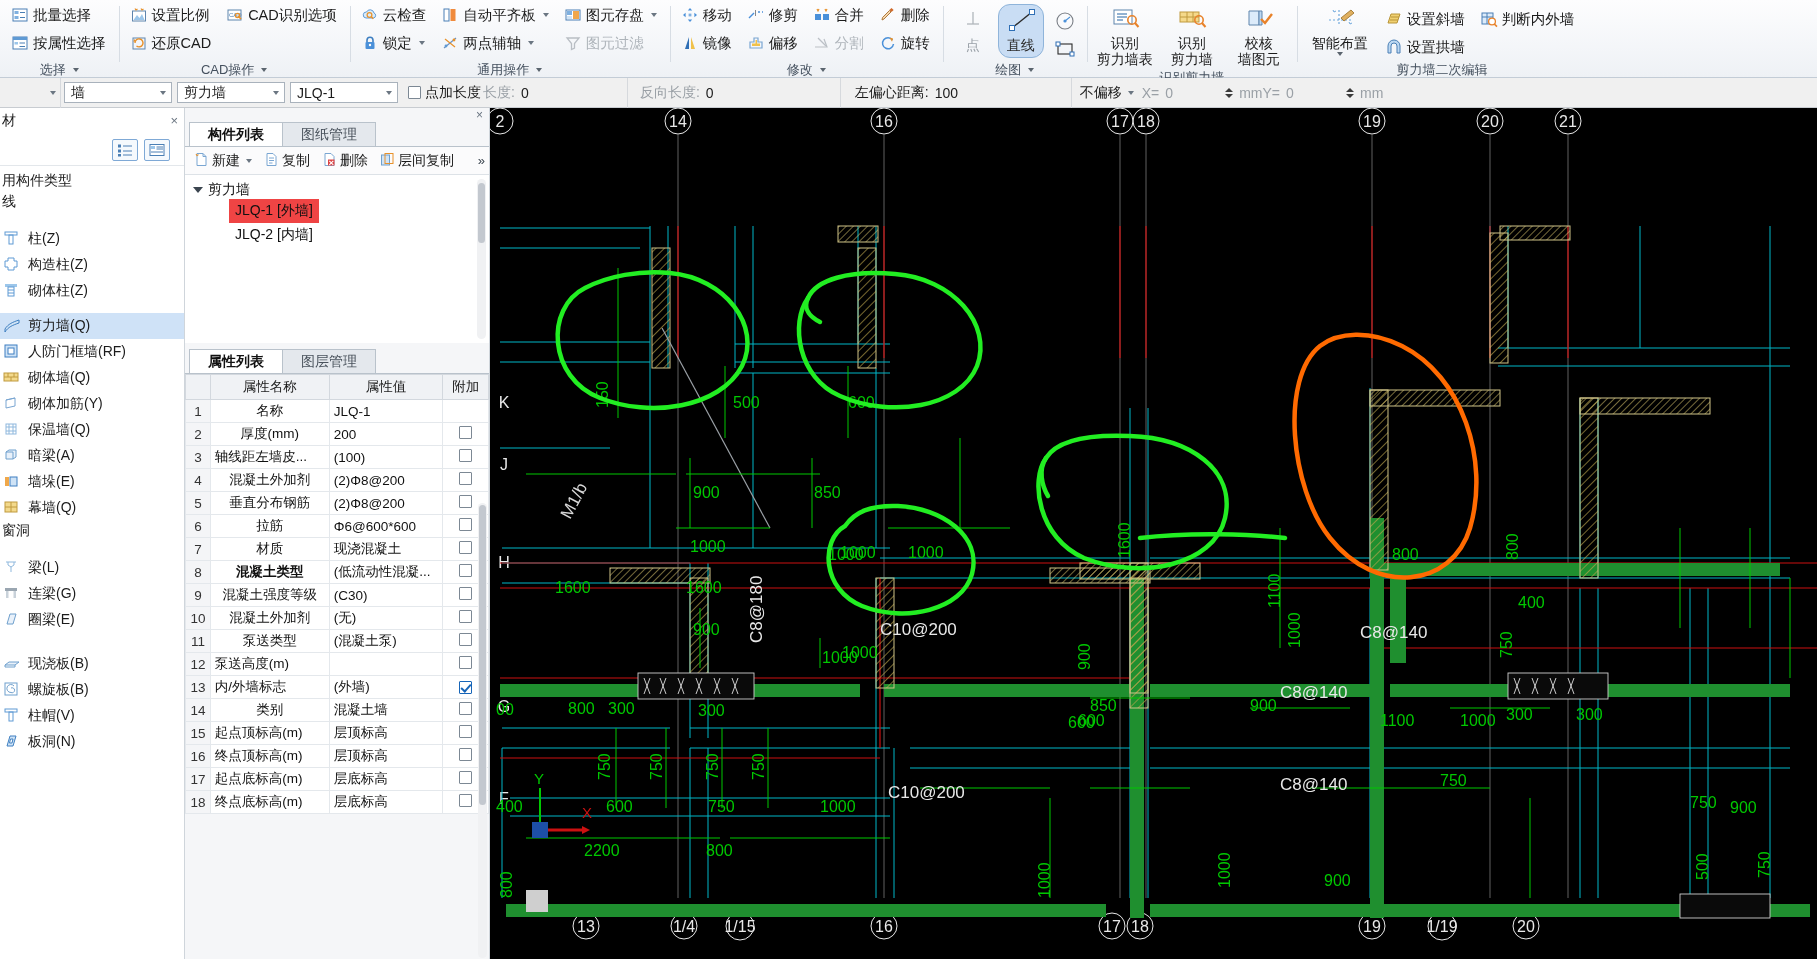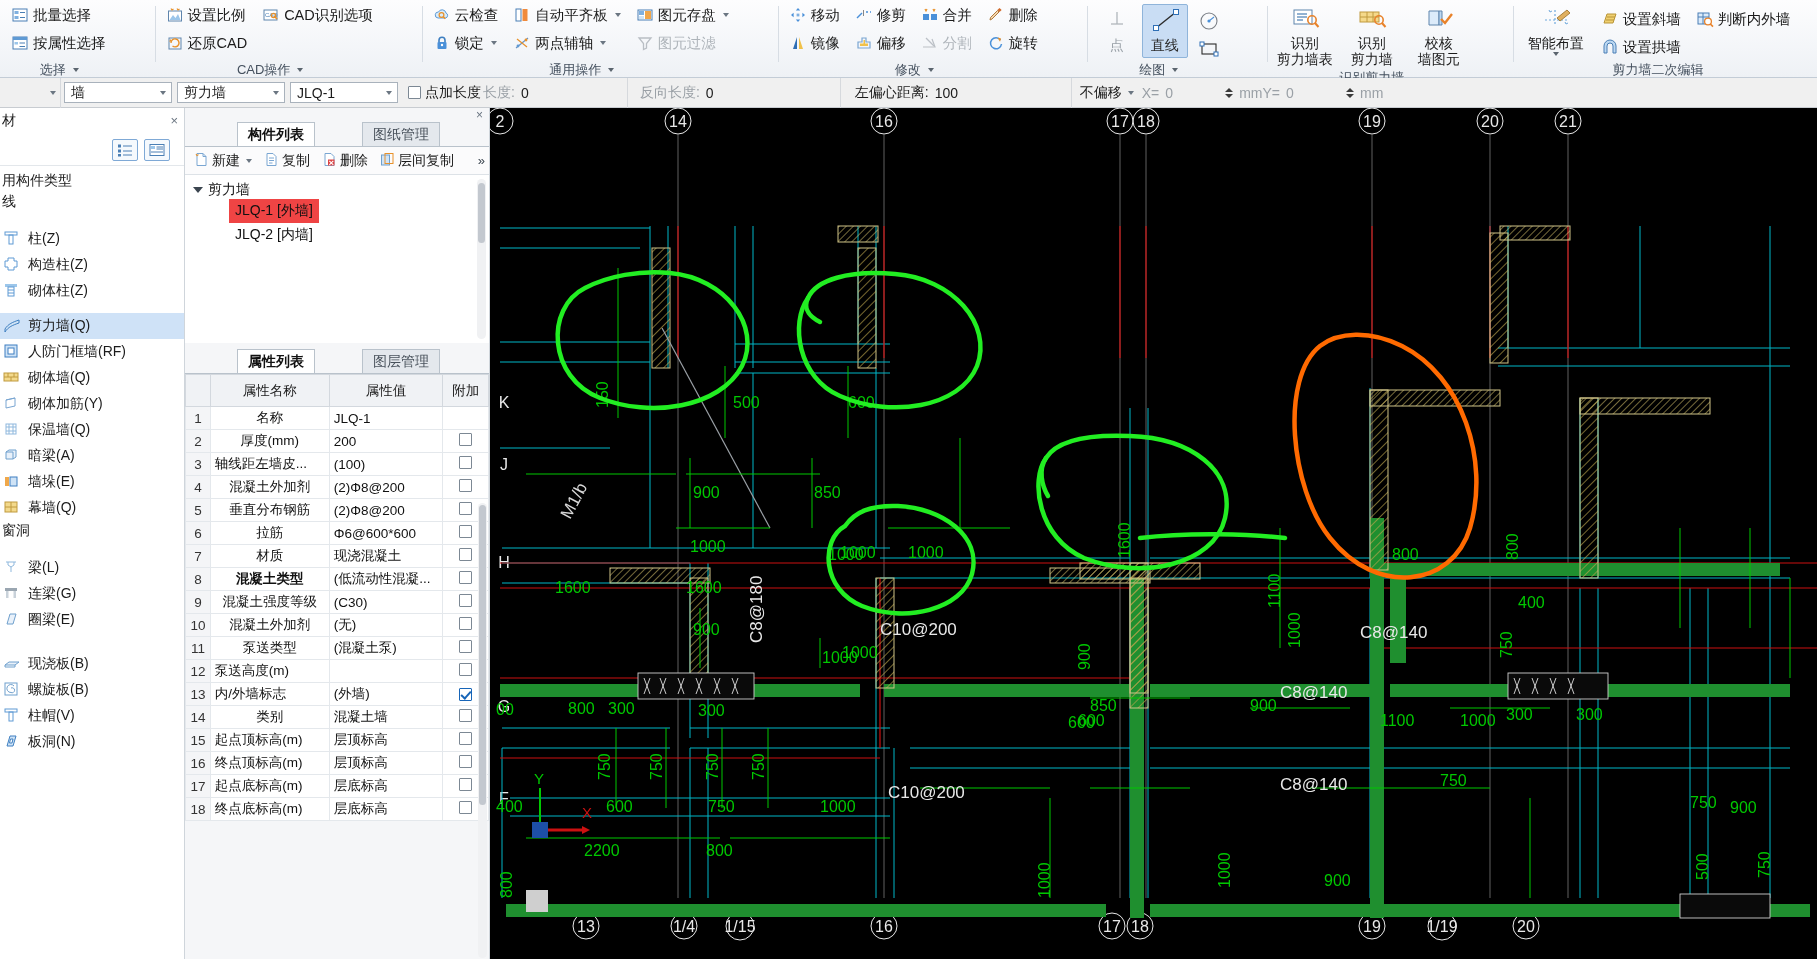--- a/index.html
+++ b/index.html
@@ -10,21 +10,21 @@
     background: #ffffff;
     overflow: hidden;
   }
   .app { position: relative; width: 1817px; height: 959px; background: #f1f3f6; }
 
   
   .ribbon {
     position: absolute; left: 0; top: 0; width: 1817px; height: 78px;
     background: linear-gradient(to bottom,#fdfdfe 0%,#f4f6f9 60%,#eef1f5 100%);
     border-bottom: 1px solid #c3ccd6;
-    display: flex; align-items: stretch; gap: 36px;
+    display: flex; align-items: stretch;
   }
   .rgroup { position: relative; display: flex; flex-direction: column;
             padding: 2px 7px 0 7px; height: 78px; }
   .rgroup + .rgroup::before {
     content:""; position:absolute; left:0; top:6px; bottom:16px; width:1px; background:#d7dde4;
   }
   .rgroup-body { display:flex; align-items:flex-start; flex:1; gap:5px; }
   .rgroup-title {
     font-size: 13px; color:#44505e; text-align:center; height:17px; line-height:17px;
     display:flex; align-items:center; justify-content:center; gap:4px;
@@ -52,21 +52,21 @@
   .caret.sm { border-top-color:#6b7682; }
 
   
   .draw-grid { display:flex; align-items:stretch; gap:2px; padding-top:2px;}
   .draw-cell {
     width:46px; height:54px; display:flex; flex-direction:column; align-items:center;
     justify-content:center; border:1px solid transparent; border-radius:2px; font-size:14px;
     color:#2c2c2c;
   }
   .draw-cell.dim { color:#9aa1a8; }
-  .draw-cell.active { background:#c9ddf4; border-color:#8fb4da; }
+  .draw-cell.active { background:#c9ddf4; border-color:#8fb4da;border-radius:12px; }
   .draw-side { display:flex; flex-direction:column; justify-content:center; gap:4px; }
 
   
   .optbar {
     position:absolute; left:0; top:78px; width:1817px; height:30px;
     background:#f0f0f0; border-bottom:1px solid #c8ccd1;
     display:flex; align-items:center; gap:0px; padding-left:0px; font-size:14px;
   }
   .opt-seg { display:flex; align-items:center; height:30px; }
   .opt-sep { width:1px; height:30px; background:#d6d9dd; }
@@ -117,24 +117,23 @@
   
   .midpanel {
     position:absolute; left:185px; top:108px; width:305px; height:851px;
     background:#f5f6f8; border-right:1px solid #cfd5db; overflow:hidden;
   }
   .panel-topbar { height:14px; background:#f5f6f8; position:relative;}
   .panel-topbar .x{position:absolute;right:6px;top:0px;font-size:12px;color:#6b7682;}
   .tabs { display:flex; height:25px; align-items:flex-end; padding-left:4px; gap:0px;
           border-bottom:1px solid #b9c2cb; background:#f5f6f8;}
   .tab {
-    height:24px; padding:0 10px; display:flex; align-items:center; font-size:14px;
+    height:24px; padding:0 18px; display:flex; align-items:center; font-size:14px;
     border:1px solid #b9c2cb; border-bottom:none; background:#e4e8ed; color:#49525c;
     margin-right:-1px;
-    margin-left:48px;
   }
   .tab.active { background:#ffffff; color:#111; font-weight:bold; position:relative; z-index:2;}
   .ptoolbar {
     height:28px; display:flex; align-items:center; gap:2px; padding:0 4px;
     background:#fbfbfc; border-bottom:1px solid #dde2e7; position:relative;
   }
   .ptool { display:flex; align-items:center; gap:3px; font-size:14px; color:#1b1b1b; padding:2px 4px;
            border:1px solid transparent; border-radius:3px; white-space:nowrap; }
   .ptool-more { position:absolute; right:4px; top:6px; font-size:13px; color:#3b454f;}
   .searchrow { height:24px; border-bottom:1px solid #dde2e7; background:#fff;
@@ -144,21 +143,21 @@
   .treebox { background:#fff; height:168px; position:relative; overflow:hidden; }
   .tree-root { display:flex;align-items:center;gap:5px;padding:6px 0 0 8px;font-size:14px;color:#111;}
   .tri { width:0;height:0;border-left:5px solid transparent;border-right:5px solid transparent;
          border-top:6px solid #3b454f; }
   .tree-leaf { margin-left:44px; font-size:14px; color:#111; height:24px; display:flex;
                align-items:center; padding:0 6px; width:fit-content; }
   .tree-leaf.sel { background:#ef4444;text-align:center; }
   .proptable { width:100%; border-collapse:collapse; background:#fff; font-size:13.5px;}
   .proptable th {
     background:#f0f2f5; border:1px solid #d3d8de; font-weight:normal; color:#1b1b1b;
-    height:32px; font-size:13.5px;
+    height:25px; font-size:13.5px;
   }
   .proptable td { border:1px solid #e4e8ec; height:23px; padding:0 4px; color:#111; }
   .proptable td.idx { background:#f4f5f7; text-align:center; width:24px; color:#333; }
   .proptable td.pname { width:115px; }
   .proptable td.pval { width:110px; }
   .proptable td.attach { width:40px; text-align:center; }
   .pn-blue { color:#1a5fb4;text-align:center; }
   .ptab-wrap{ background:#f5f6f8; }
 
   .vscroll {

